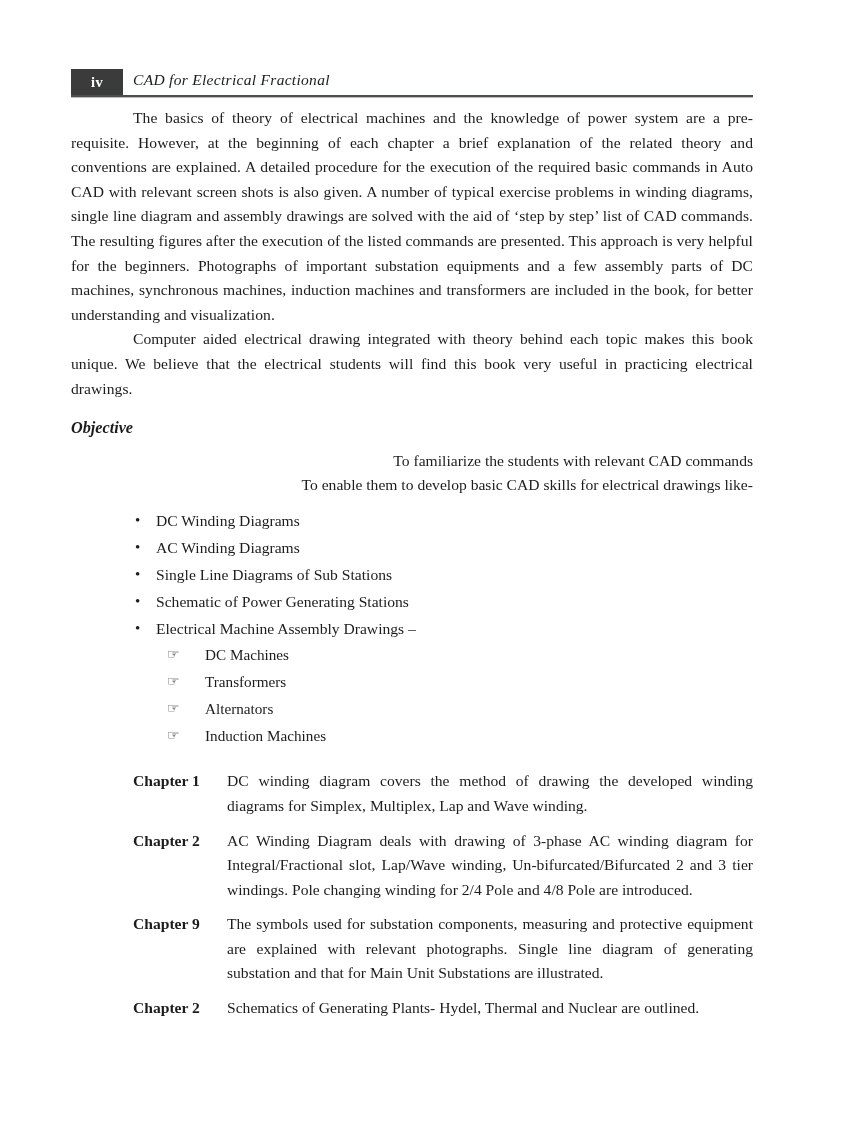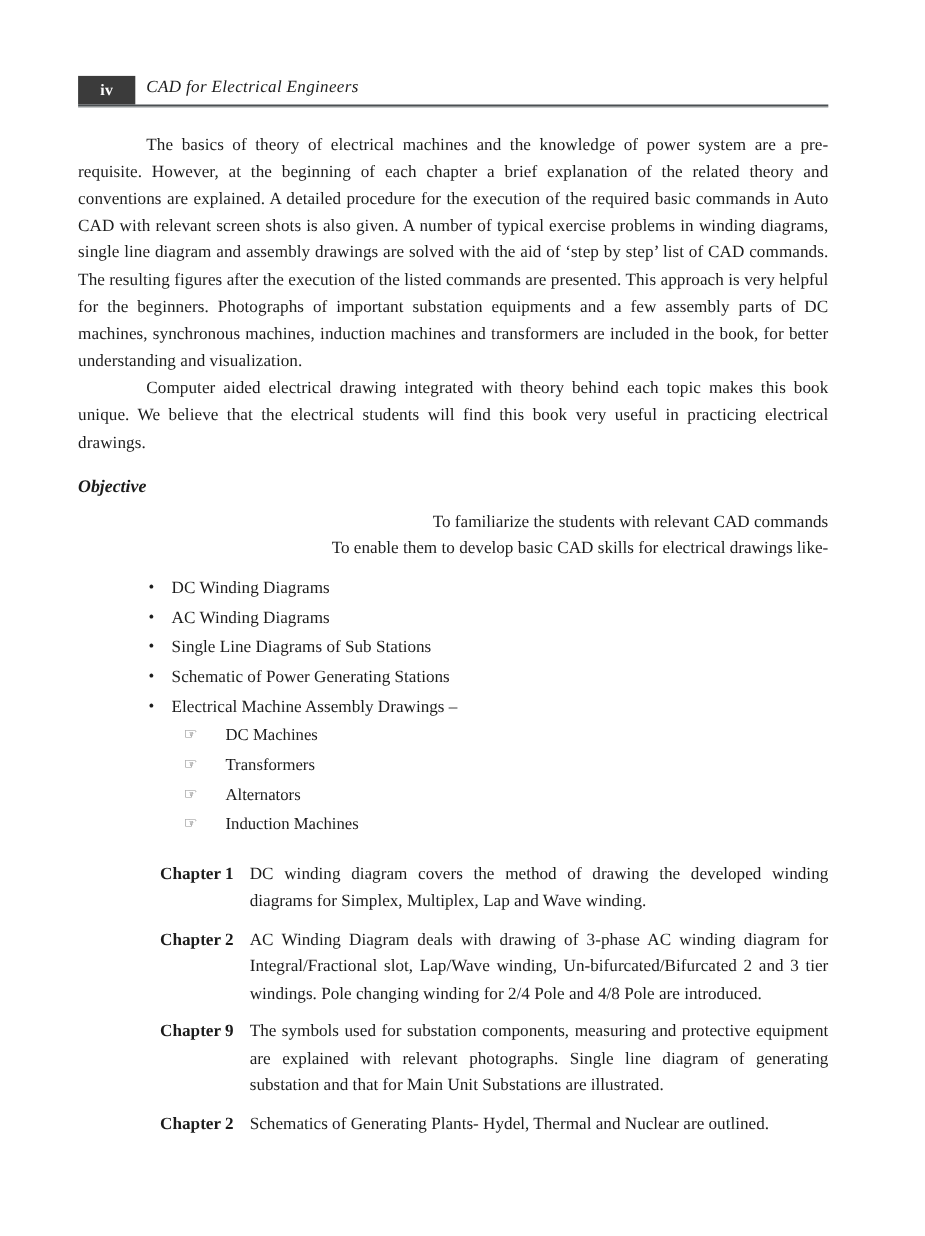--- a/index.html
+++ b/index.html
@@ -64,21 +64,21 @@
     height: 3px;
     border-top: 2px solid #4a4f52;
     border-bottom: 1px solid #b9bcbe;
     box-sizing: border-box;
   }
 
   
   .content {
     position: absolute;
     left: 71px;
-    top: 120px;
+    top: 106px;
     width: 682px;
   }
 
   p.para {
     margin: 0;
     text-align: justify;
     text-justify: inter-word;
     font-size: 15.6px;
     line-height: 24.6px;
     text-indent: 62px;
@@ -150,41 +150,40 @@
   }
   .topic-label {
     position: absolute;
     left: 62px;
     top: 0;
     width: 92px;
     font-weight: bold;
     font-size: 15.6px;
     line-height: 24.6px;
     white-space: nowrap;
-    text-align: center;
   }
   .topic-text {
     font-size: 15.6px;
     line-height: 24.6px;
     text-align: justify;
     text-justify: inter-word;
     margin: 0;
   }
 
   .gap-sm { height: 10px; }
   .gap-md { height: 16px; }
 </style>
 </head>
 <body>
 
 <div class="page">
 
   <div class="header">
     <div class="folio-box">iv</div>
-    <div class="header-title">CAD for Electrical Engineers</div>
+    <div class="header-title">CAD for Electrical Fractional</div>
     <div class="header-rule"></div>
   </div>
 
   <div class="content">
 
     <p class="para">The basics of theory of electrical machines and the knowledge of power system are a pre-requisite. However, at the beginning of each chapter a brief explanation of the related theory and conventions are explained. A detailed procedure for the execution of the required basic commands in Auto CAD with relevant screen shots is also given. A number of typical exercise problems in winding diagrams, single line diagram and assembly drawings are solved with the aid of ‘step by step’ list of CAD commands. The resulting figures after the execution of the listed commands are presented. This approach is very helpful for the beginners. Photographs of important substation equipments and a few assembly parts of DC machines, synchronous machines, induction machines and transformers are included in the book, for better understanding and visualization.</p>
 
     <p class="para">Computer aided electrical drawing integrated with theory behind each topic makes this book unique. We believe that the electrical students will find this book very useful in practicing electrical drawings.</p>
 
     <div class="gap-md"></div>

